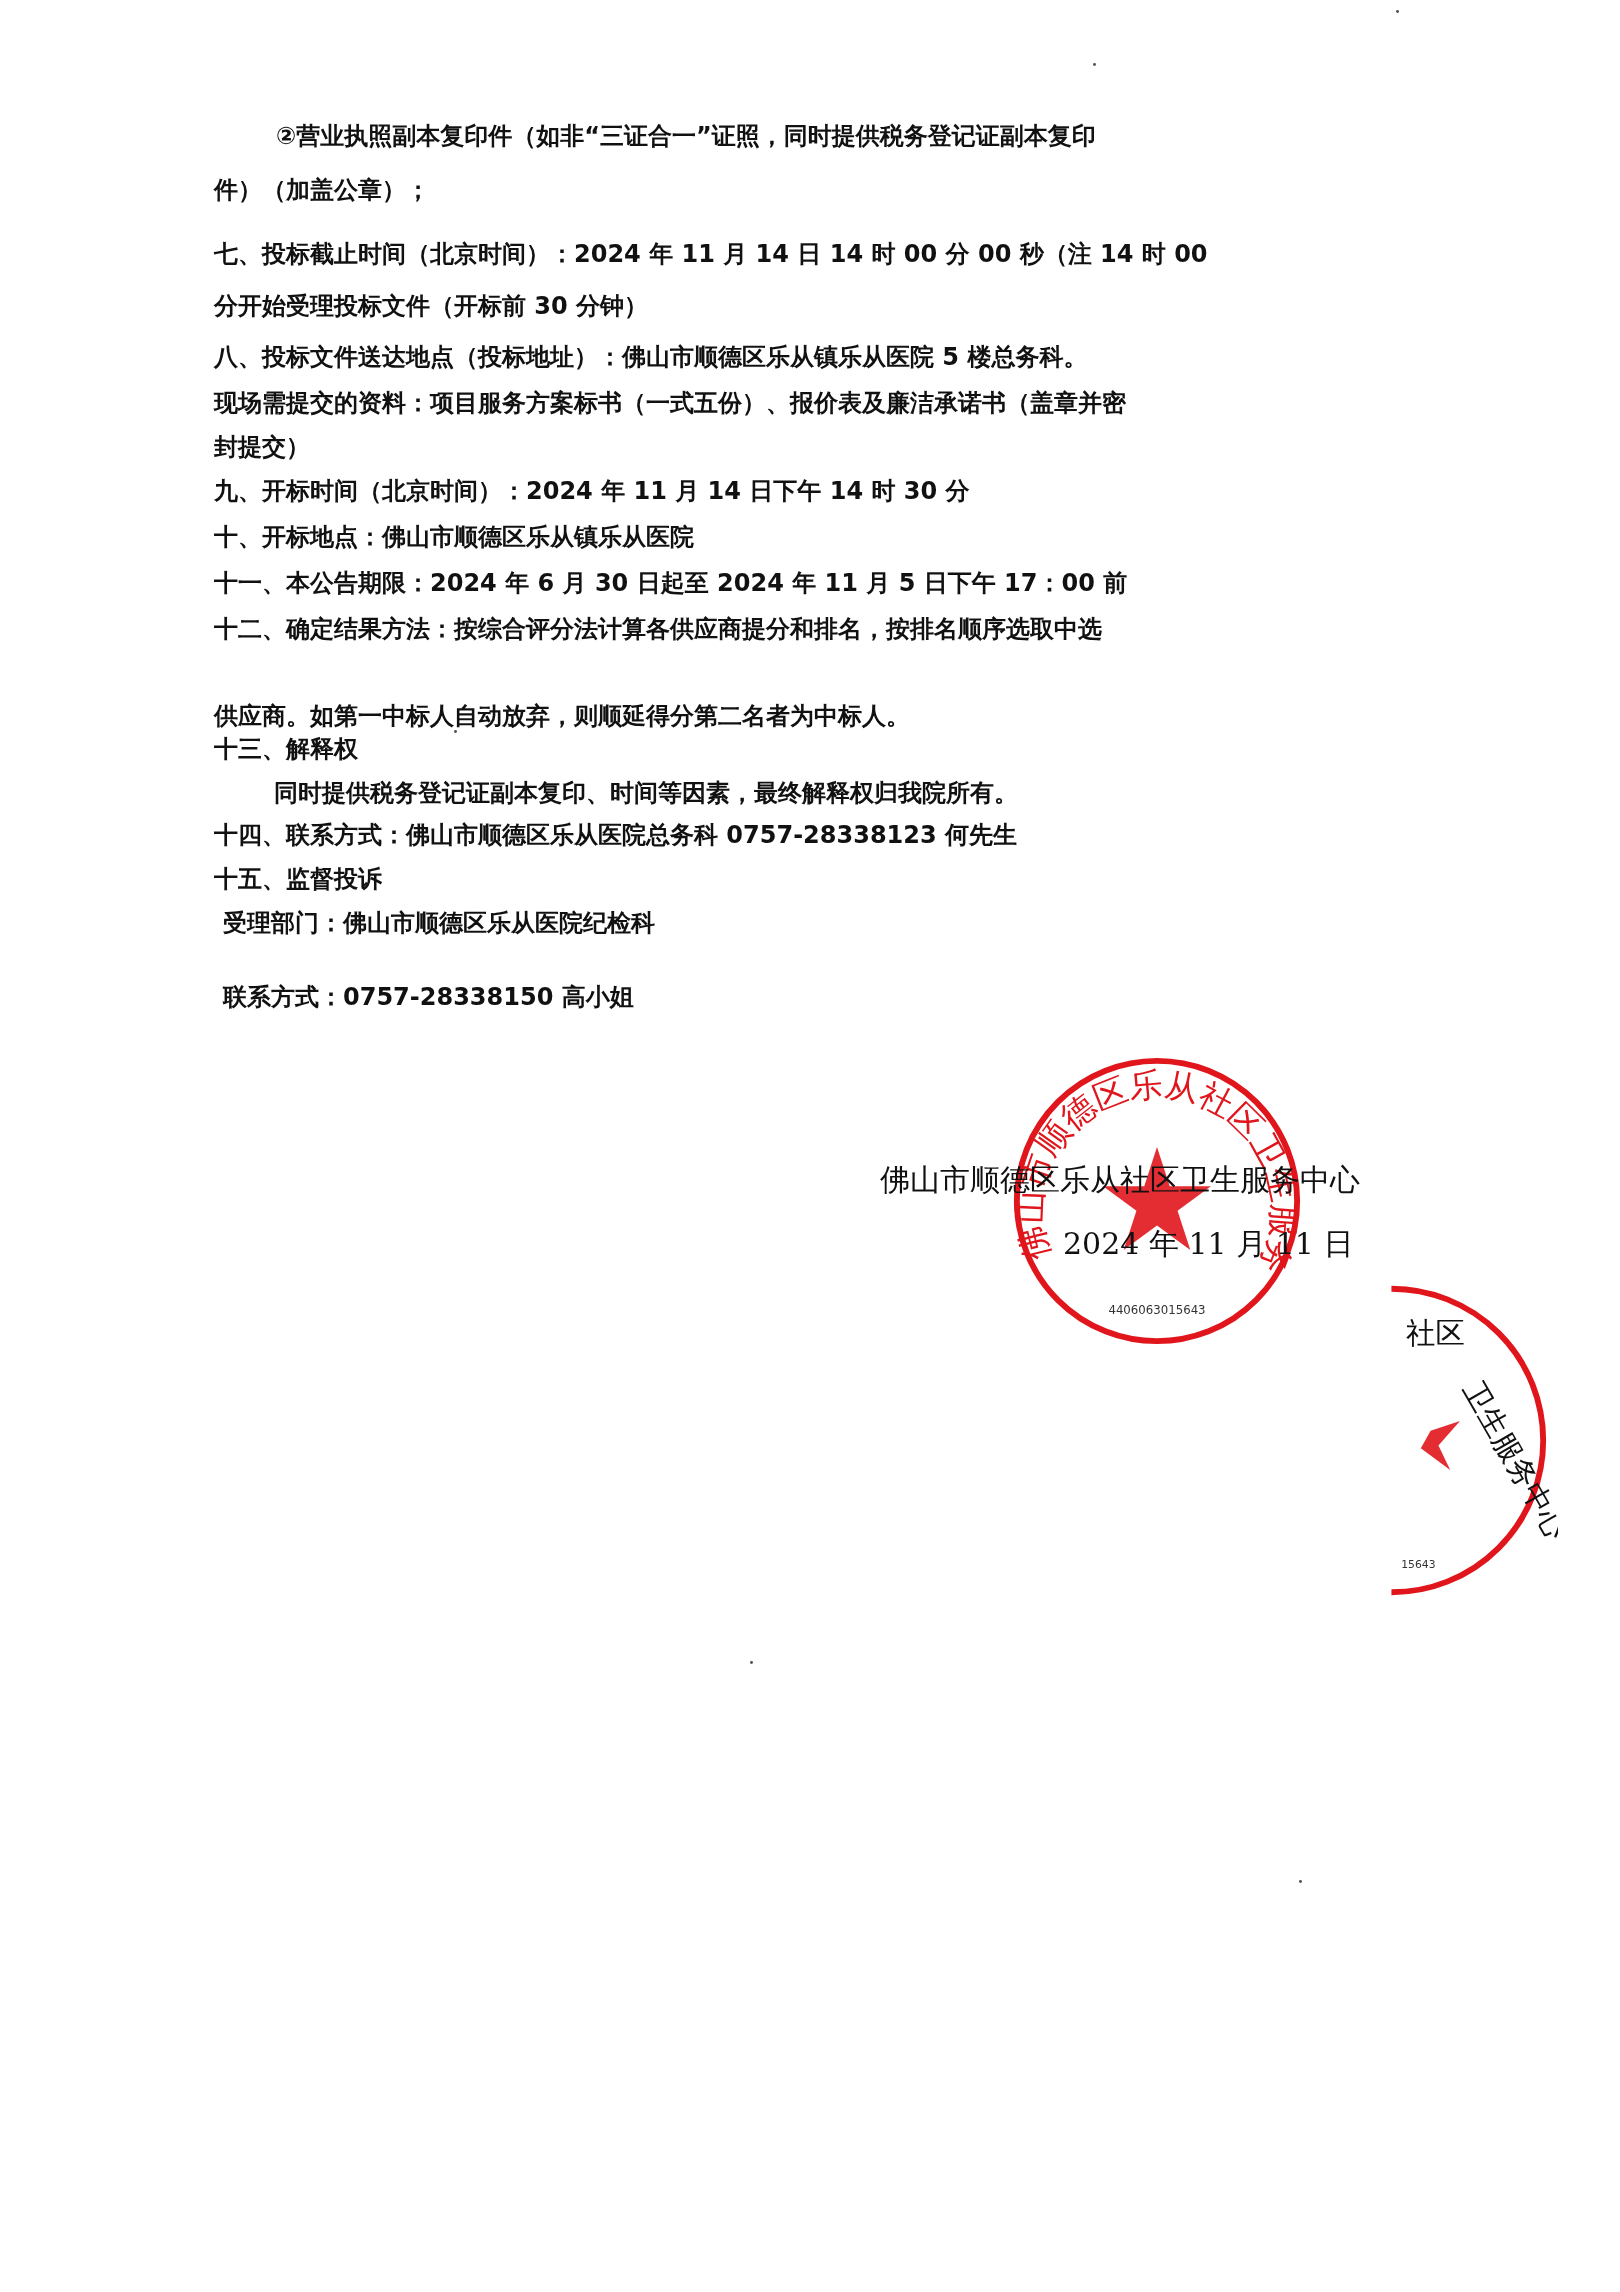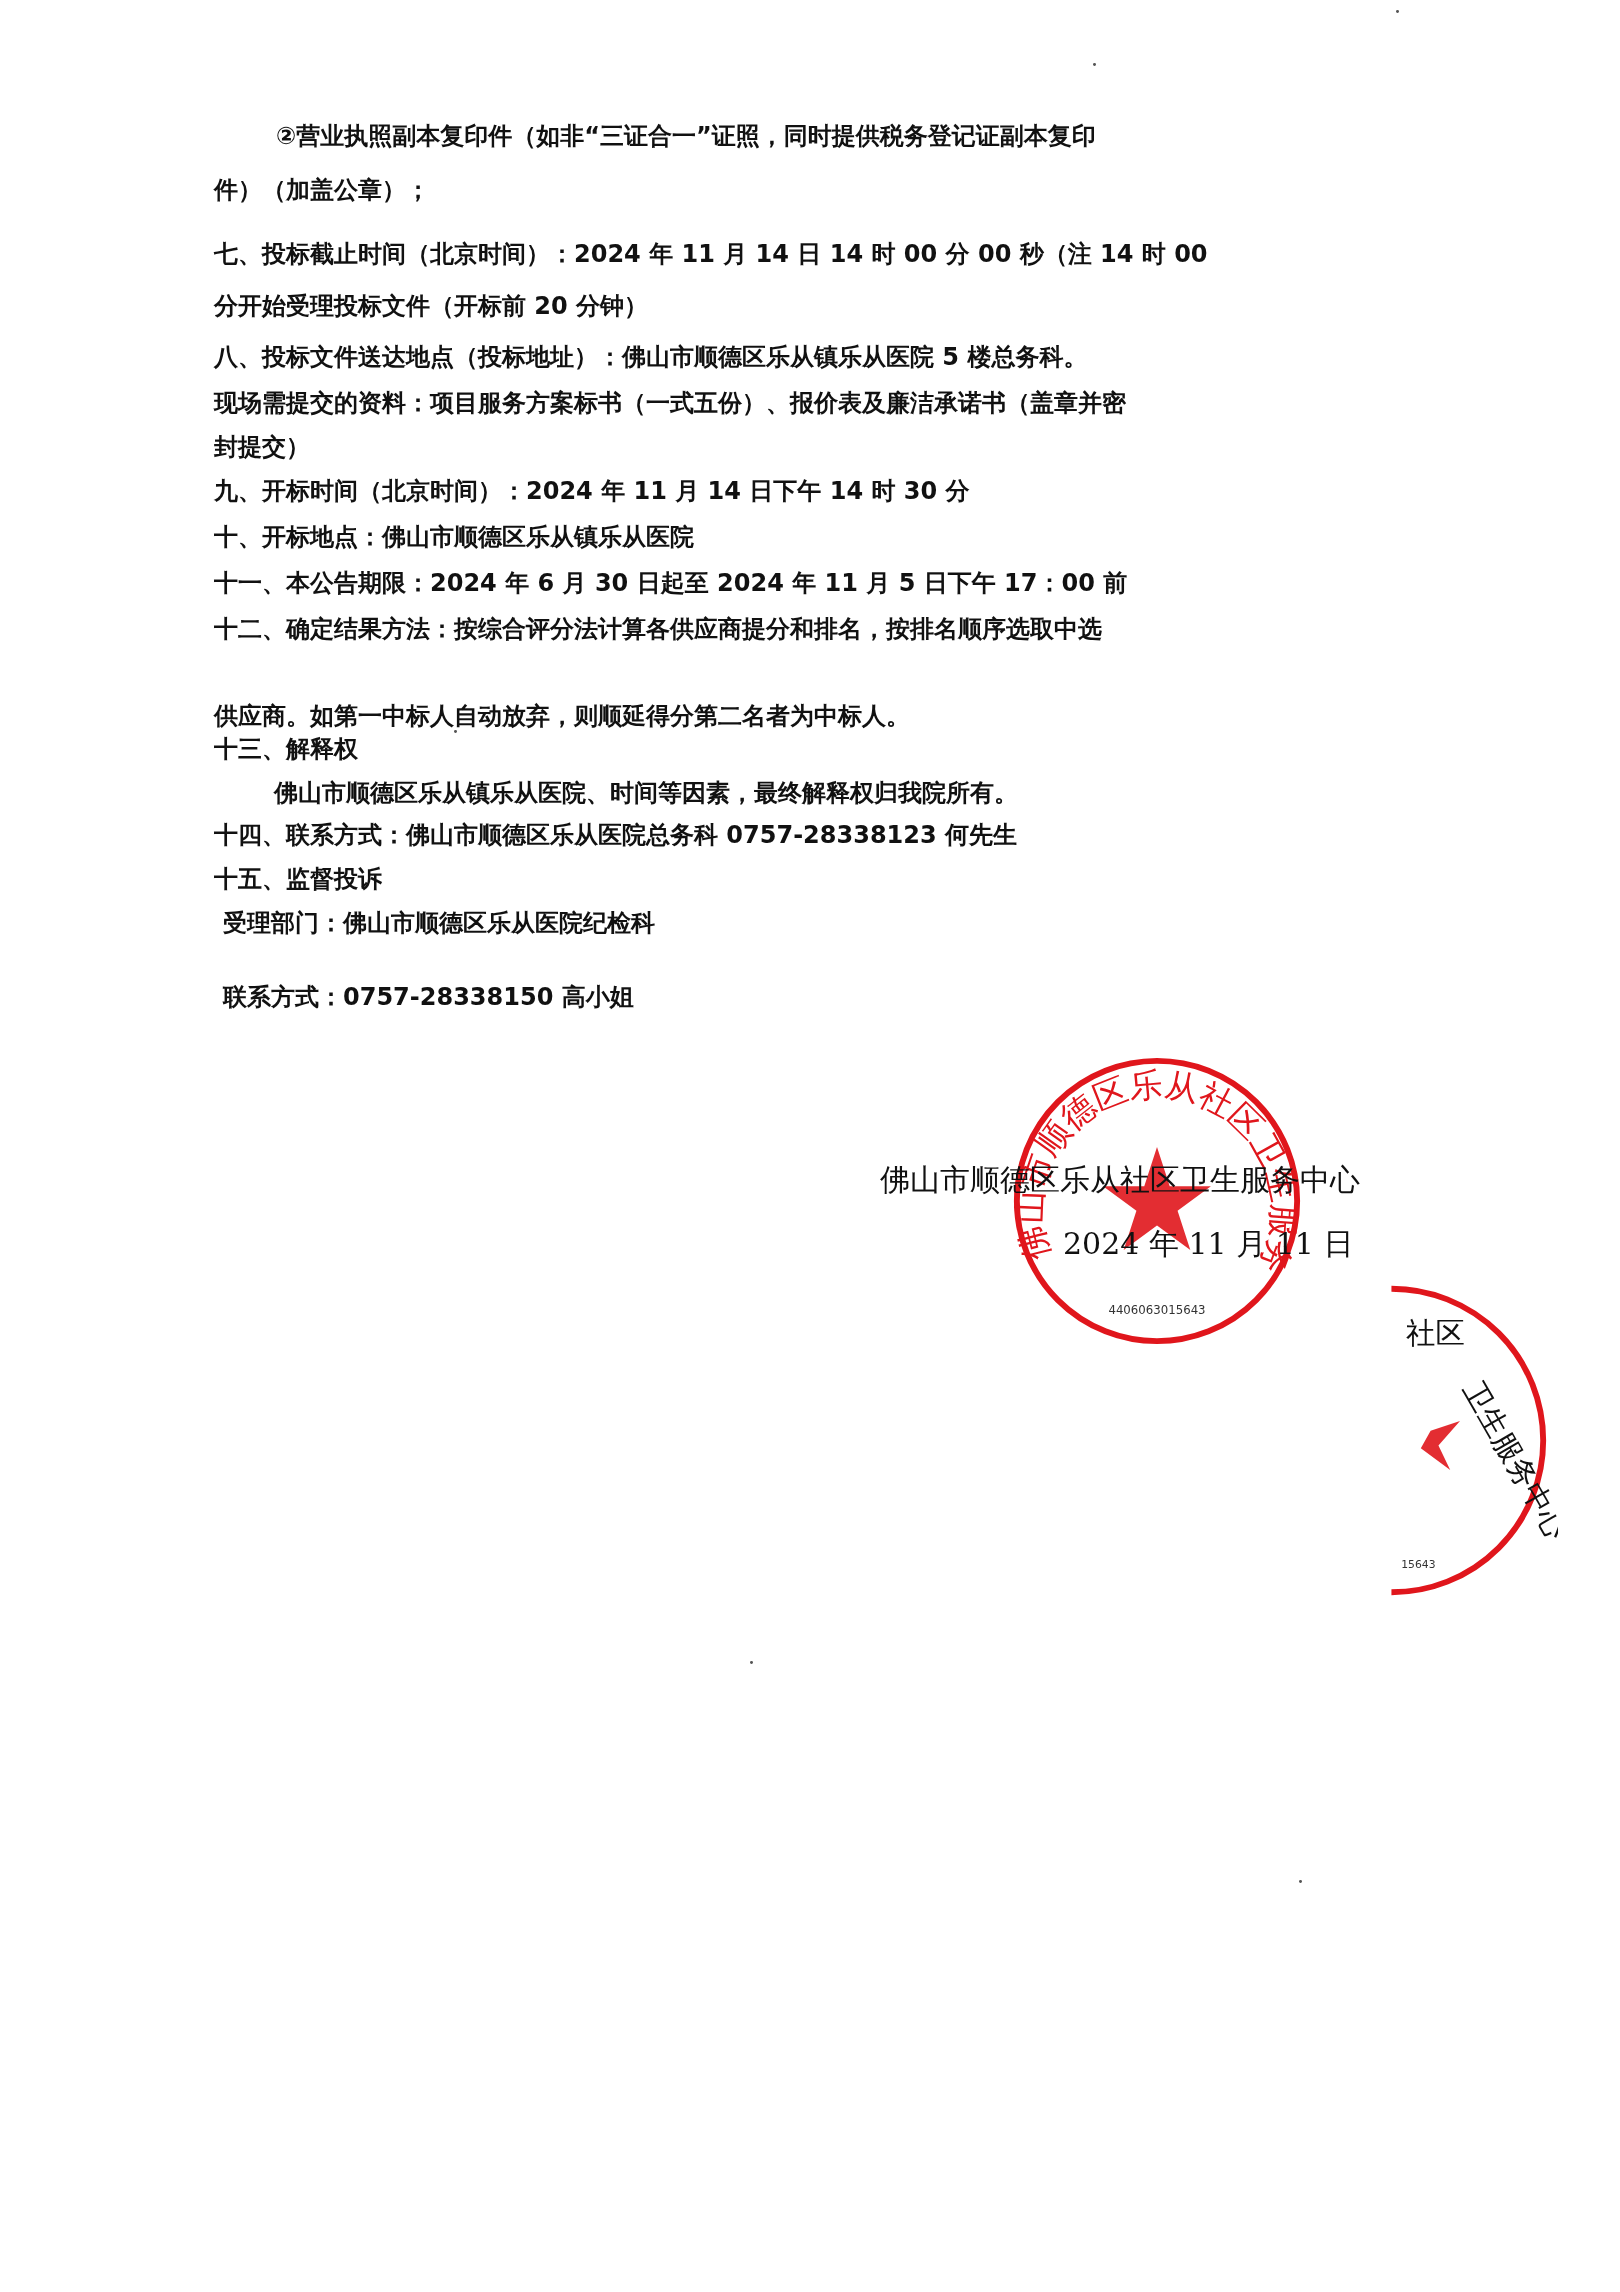--- a/index.html
+++ b/index.html
@@ -18,31 +18,31 @@
   .seal { position:absolute; }
   .speck { position:absolute; width:2.9px; height:2.9px; background:#555; border-radius:50%; }
 </style>
 </head>
 <body>
 
 <div>
   <div class="line" style="left:276px; top:120px;">②营业执照副本复印件（如非“三证合一”证照，同时提供税务登记证副本复印</div>
   <div class="line" style="left:214px; top:174px;">件）（加盖公章）；</div>
   <div class="line" style="left:214px; top:238px;">七、投标截止时间（北京时间）：2024 年 11 月 14 日 14 时 00 分 00 秒（注 14 时 00</div>
-  <div class="line" style="left:214px; top:290px;">分开始受理投标文件（开标前 20 分钟）</div>
+  <div class="line" style="left:214px; top:290px;">分开始受理投标文件（开标前 30 分钟）</div>
   <div class="line" style="left:214px; top:341px;">八、投标文件送达地点（投标地址）：佛山市顺德区乐从镇乐从医院 5 楼总务科。</div>
   <div class="line" style="left:214px; top:387px;">现场需提交的资料：项目服务方案标书（一式五份）、报价表及廉洁承诺书（盖章并密</div>
   <div class="line" style="left:214px; top:431px;">封提交）</div>
   <div class="line" style="left:214px; top:475px;">九、开标时间（北京时间）：2024 年 11 月 14 日下午 14 时 30 分</div>
   <div class="line" style="left:214px; top:521px;">十、开标地点：佛山市顺德区乐从镇乐从医院</div>
   <div class="line" style="left:214px; top:567px;">十一、本公告期限：2024 年 6 月 30 日起至 2024 年 11 月 5 日下午 17：00 前</div>
   <div class="line" style="left:214px; top:613px;">十二、确定结果方法：按综合评分法计算各供应商提分和排名，按排名顺序选取中选</div>
   <div class="line" style="left:214px; top:676px;margin-top:24px;">供应商。如第一中标人自动放弃，则顺延得分第二名者为中标人。</div>
   <div class="line" style="left:214px; top:733px;">十三、解释权</div>
-  <div class="line" style="left:274px; top:777px;">佛山市顺德区乐从镇乐从医院、时间等因素，最终解释权归我院所有。</div>
+  <div class="line" style="left:274px; top:777px;">同时提供税务登记证副本复印、时间等因素，最终解释权归我院所有。</div>
   <div class="line" style="left:214px; top:819px;">十四、联系方式：佛山市顺德区乐从医院总务科 0757-28338123 何先生</div>
   <div class="line" style="left:214px; top:863px;">十五、监督投诉</div>
   <div class="line" style="left:223px; top:907px;">受理部门：佛山市顺德区乐从医院纪检科</div>
   <div class="line" style="left:223px; top:938px;margin-top:43px;">联系方式：0757-28338150 高小姐</div>
 </div>
 
 <svg class="seal" style="left:1010px; top:1054px;" width="294" height="294" viewBox="0 0 300 300">
   <circle cx="150" cy="150" r="143" fill="none" stroke="#e0161c" stroke-width="6"></circle>
   <polygon points="150,95 163,135 205,135 171,160 184,200 150,175 116,200 129,160 95,135 137,135" fill="#e0161c" opacity="0.9"></polygon>
   <defs>

